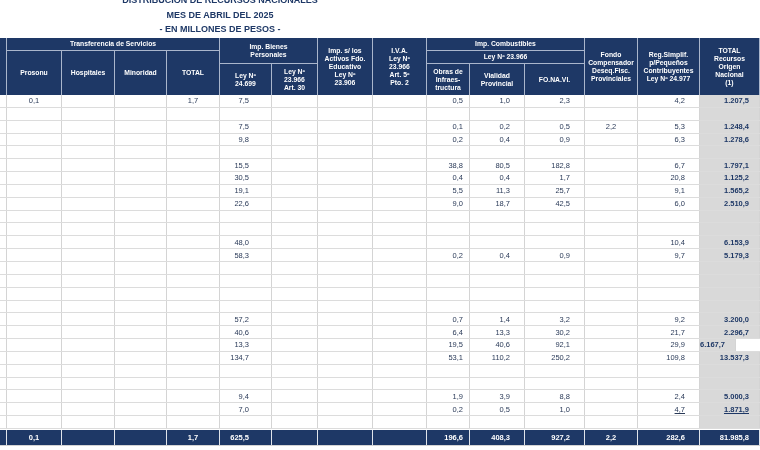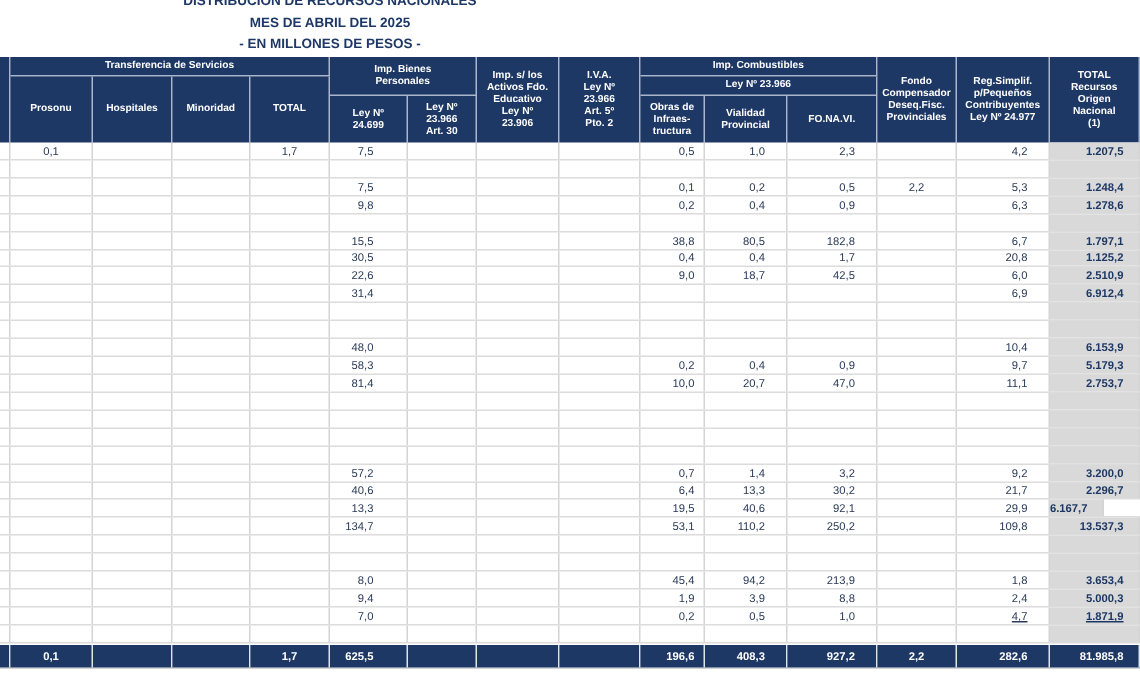--- a/index.html
+++ b/index.html
@@ -246,54 +246,54 @@
           <div class="cell c12" style="width: 53px;"></div>
           <div class="cell c13" style="width: 62px;">20,8</div>
           <div class="cell c14" style="width: 60px;">1.125,2</div>
         </div>
         <div class="brow">
           <div class="cell c0" style="width: 7px;"></div>
           <div class="cell c1" style="width: 55px;"></div>
           <div class="cell c2" style="width: 53px;"></div>
           <div class="cell c3" style="width: 52px;"></div>
           <div class="cell c4" style="width: 53px;"></div>
+          <div class="cell c5" style="width: 52px;">19,1</div>
+          <div class="cell c6" style="width: 46px;"></div>
+          <div class="cell c7" style="width: 55px;"></div>
+          <div class="cell c8" style="width: 54px;"></div>
+          <div class="cell c9" style="width: 43px;">5,5</div>
+          <div class="cell c10" style="width: 55px;">11,3</div>
+          <div class="cell c11" style="width: 60px;">25,7</div>
+          <div class="cell c12" style="width: 53px;"></div>
+          <div class="cell c13" style="width: 62px;">9,1</div>
+          <div class="cell c14" style="width: 60px;">1.565,2</div>
+        </div>
+        <div class="brow">
+          <div class="cell c0" style="width: 7px;"></div>
+          <div class="cell c1" style="width: 55px;"></div>
+          <div class="cell c2" style="width: 53px;"></div>
+          <div class="cell c3" style="width: 52px;"></div>
+          <div class="cell c4" style="width: 53px;"></div>
           <div class="cell c5" style="width: 52px;">22,6</div>
           <div class="cell c6" style="width: 46px;"></div>
           <div class="cell c7" style="width: 55px;"></div>
           <div class="cell c8" style="width: 54px;"></div>
           <div class="cell c9" style="width: 43px;">9,0</div>
           <div class="cell c10" style="width: 55px;">18,7</div>
           <div class="cell c11" style="width: 60px;">42,5</div>
           <div class="cell c12" style="width: 53px;"></div>
           <div class="cell c13" style="width: 62px;">6,0</div>
           <div class="cell c14" style="width: 60px;">2.510,9</div>
         </div>
         <div class="brow">
           <div class="cell c0" style="width: 7px;"></div>
           <div class="cell c1" style="width: 55px;"></div>
           <div class="cell c2" style="width: 53px;"></div>
           <div class="cell c3" style="width: 52px;"></div>
           <div class="cell c4" style="width: 53px;"></div>
-          <div class="cell c5" style="width: 52px;">31,4</div>
-          <div class="cell c6" style="width: 46px;"></div>
-          <div class="cell c7" style="width: 55px;"></div>
-          <div class="cell c8" style="width: 54px;"></div>
-          <div class="cell c9" style="width: 43px;"></div>
-          <div class="cell c10" style="width: 55px;"></div>
-          <div class="cell c11" style="width: 60px;"></div>
-          <div class="cell c12" style="width: 53px;"></div>
-          <div class="cell c13" style="width: 62px;">6,9</div>
-          <div class="cell c14" style="width: 60px;">6.912,4</div>
-        </div>
-        <div class="brow">
-          <div class="cell c0" style="width: 7px;"></div>
-          <div class="cell c1" style="width: 55px;"></div>
-          <div class="cell c2" style="width: 53px;"></div>
-          <div class="cell c3" style="width: 52px;"></div>
-          <div class="cell c4" style="width: 53px;"></div>
           <div class="cell c5" style="width: 52px;"></div>
           <div class="cell c6" style="width: 46px;"></div>
           <div class="cell c7" style="width: 55px;"></div>
           <div class="cell c8" style="width: 54px;"></div>
           <div class="cell c9" style="width: 43px;"></div>
           <div class="cell c10" style="width: 55px;"></div>
           <div class="cell c11" style="width: 60px;"></div>
           <div class="cell c12" style="width: 53px;"></div>
           <div class="cell c13" style="width: 62px;"></div>
           <div class="cell c14" style="width: 60px;"></div>
@@ -348,37 +348,20 @@
           <div class="cell c12" style="width: 53px;"></div>
           <div class="cell c13" style="width: 62px;">9,7</div>
           <div class="cell c14" style="width: 60px;">5.179,3</div>
         </div>
         <div class="brow">
           <div class="cell c0" style="width: 7px;"></div>
           <div class="cell c1" style="width: 55px;"></div>
           <div class="cell c2" style="width: 53px;"></div>
           <div class="cell c3" style="width: 52px;"></div>
           <div class="cell c4" style="width: 53px;"></div>
-          <div class="cell c5" style="width: 52px;">81,4</div>
-          <div class="cell c6" style="width: 46px;"></div>
-          <div class="cell c7" style="width: 55px;"></div>
-          <div class="cell c8" style="width: 54px;"></div>
-          <div class="cell c9" style="width: 43px;">10,0</div>
-          <div class="cell c10" style="width: 55px;">20,7</div>
-          <div class="cell c11" style="width: 60px;">47,0</div>
-          <div class="cell c12" style="width: 53px;"></div>
-          <div class="cell c13" style="width: 62px;">11,1</div>
-          <div class="cell c14" style="width: 60px;">2.753,7</div>
-        </div>
-        <div class="brow">
-          <div class="cell c0" style="width: 7px;"></div>
-          <div class="cell c1" style="width: 55px;"></div>
-          <div class="cell c2" style="width: 53px;"></div>
-          <div class="cell c3" style="width: 52px;"></div>
-          <div class="cell c4" style="width: 53px;"></div>
           <div class="cell c5" style="width: 52px;"></div>
           <div class="cell c6" style="width: 46px;"></div>
           <div class="cell c7" style="width: 55px;"></div>
           <div class="cell c8" style="width: 54px;"></div>
           <div class="cell c9" style="width: 43px;"></div>
           <div class="cell c10" style="width: 55px;"></div>
           <div class="cell c11" style="width: 60px;"></div>
           <div class="cell c12" style="width: 53px;"></div>
           <div class="cell c13" style="width: 62px;"></div>
           <div class="cell c14" style="width: 60px;"></div>
@@ -528,37 +511,20 @@
           <div class="cell c5" style="width: 52px;"></div>
           <div class="cell c6" style="width: 46px;"></div>
           <div class="cell c7" style="width: 55px;"></div>
           <div class="cell c8" style="width: 54px;"></div>
           <div class="cell c9" style="width: 43px;"></div>
           <div class="cell c10" style="width: 55px;"></div>
           <div class="cell c11" style="width: 60px;"></div>
           <div class="cell c12" style="width: 53px;"></div>
           <div class="cell c13" style="width: 62px;"></div>
           <div class="cell c14" style="width: 60px;"></div>
-        </div>
-        <div class="brow">
-          <div class="cell c0" style="width: 7px;"></div>
-          <div class="cell c1" style="width: 55px;"></div>
-          <div class="cell c2" style="width: 53px;"></div>
-          <div class="cell c3" style="width: 52px;"></div>
-          <div class="cell c4" style="width: 53px;"></div>
-          <div class="cell c5" style="width: 52px;">8,0</div>
-          <div class="cell c6" style="width: 46px;"></div>
-          <div class="cell c7" style="width: 55px;"></div>
-          <div class="cell c8" style="width: 54px;"></div>
-          <div class="cell c9" style="width: 43px;">45,4</div>
-          <div class="cell c10" style="width: 55px;">94,2</div>
-          <div class="cell c11" style="width: 60px;">213,9</div>
-          <div class="cell c12" style="width: 53px;"></div>
-          <div class="cell c13" style="width: 62px;">1,8</div>
-          <div class="cell c14" style="width: 60px;">3.653,4</div>
         </div>
         <div class="brow">
           <div class="cell c0" style="width: 7px;"></div>
           <div class="cell c1" style="width: 55px;"></div>
           <div class="cell c2" style="width: 53px;"></div>
           <div class="cell c3" style="width: 52px;"></div>
           <div class="cell c4" style="width: 53px;"></div>
           <div class="cell c5" style="width: 52px;">9,4</div>
           <div class="cell c6" style="width: 46px;"></div>
           <div class="cell c7" style="width: 55px;"></div>

